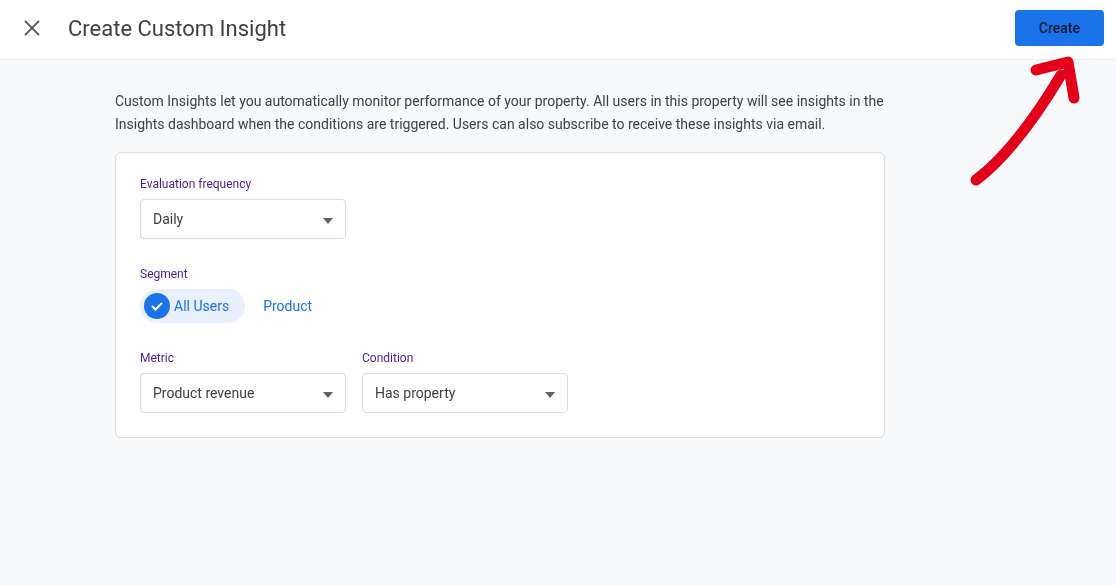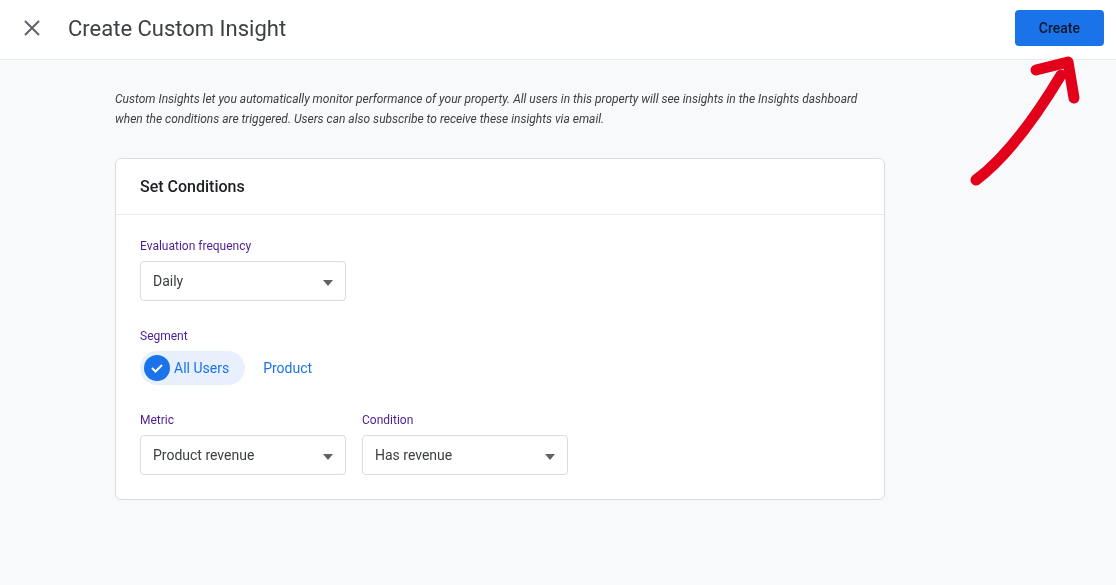--- a/index.html
+++ b/index.html
@@ -4,21 +4,21 @@
   <style>
     * { box-sizing: border-box; margin: 0; padding: 0; }
     body { font-family: 'Google Sans', Roboto, Arial, sans-serif; background: #fff; color: #3c4043; width: 1116px; height: 585px; overflow: hidden; position: relative; }
     .header { display: flex; align-items: center; justify-content: space-between; padding: 12px 12px 15px 20px; border-bottom: 1px solid #e8eaed; background: #fff; height: 60px; }
     .header-left { display: flex; align-items: center; gap: 24px; }
     .close-btn { width: 24px; height: 24px; display: flex; align-items: center; justify-content: center; cursor: pointer; color: #5f6368; }
     .page-title { font-size: 22px; font-weight: 400; color: #3c4043; letter-spacing: 0; }
     .create-btn { background: #1a73e8; color: #0f172a; border: none; border-radius: 4px; padding: 10px 24px; font-size: 14px; font-weight: 500; cursor: pointer; font-family: inherit; }
     .content-area { background: #f8f9fa; height: calc(585px - 60px); padding-top: 30px; }
     .inner { width: 770px; margin-left: 115px; }
-    .description { font-size: 12px; color: #3c4043; line-height: 1.65; margin-bottom: 28px; font-style: italic; }
+    .description { font-size: 14px; color: #3c4043; line-height: 1.65; margin-bottom: 16px; }
     .card { background: #fff; border: 1px solid #dadce0; border-radius: 6px; }
     .section-title { font-size: 16px; font-weight: 500; color: #202124; padding: 18px 24px; border-bottom: 1px solid #e8eaed; }
     .fields { padding: 24px; }
     .field-label { font-size: 12px; color: #4c1d95; margin-bottom: 8px; font-weight: 400; }
     .select-box { display: flex; align-items: center; justify-content: space-between; border: 1px solid #dadce0; border-radius: 4px; padding: 4px 12px; width: 206px; font-size: 14px; color: #3c4043; cursor: pointer; background: #fff; height: 40px; }
     .row { display: flex; gap: 16px; }
     .segment-row { display: flex; align-items: center; gap: 18px; margin-bottom: 24px; }
     .chip { display: flex; align-items: center; gap: 4px; background: #e8f0fe; border-radius: 18px; padding: 4px 16px 4px 4px; }
     .chip .check { width: 26px; height: 26px; border-radius: 50%; background: #1a73e8; display: flex; align-items: center; justify-content: center; color: #fff; }
     .chip-label { font-size: 14px; color: #1a73e8; font-weight: 400; }
@@ -40,21 +40,20 @@
     <div class="page-title">Create Custom Insight</div>
   </div>
   <button class="create-btn">Create</button>
 </div>
 
 <div class="content-area">
   <div class="inner">
     <p class="description">Custom Insights let you automatically monitor performance of your property. All users in this property will see insights in the Insights dashboard when the conditions are triggered. Users can also subscribe to receive these insights via email.</p>
 
     <div class="card">
-      <div class="section-title">Set Conditions</div>
       <div class="fields">
 
         <div class="field-block">
           <div class="field-label">Evaluation frequency</div>
           <div class="select-box">
             <span>Daily</span>
             <span><svg class="caret" viewBox="0 0 10 6">
                   <path d="M0 0 L5 6 L10 0 Z"></path>
                 </svg></span>
           </div>
@@ -81,21 +80,21 @@
             <div class="select-box">
               <span>Product revenue</span>
               <span><svg class="caret" viewBox="0 0 10 6">
                     <path d="M0 0 L5 6 L10 0 Z"></path>
                   </svg></span>
             </div>
           </div>
           <div>
             <div class="field-label">Condition</div>
             <div class="select-box">
-              <span>Has revenue</span>
+              <span>Has property</span>
               <span><svg class="caret" viewBox="0 0 10 6">
                     <path d="M0 0 L5 6 L10 0 Z"></path>
                   </svg></span>
             </div>
           </div>
         </div>
 
       </div>
     </div>
   </div>

